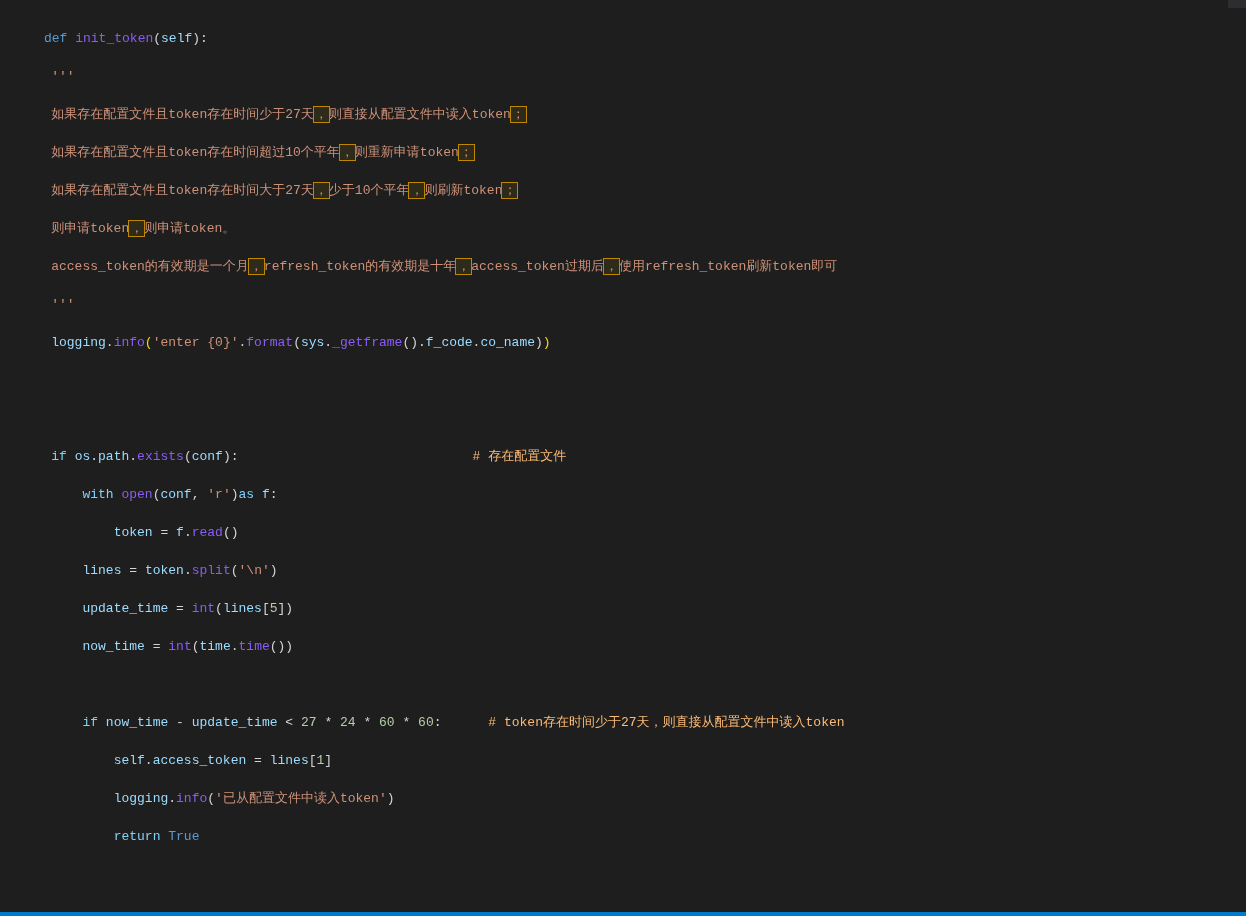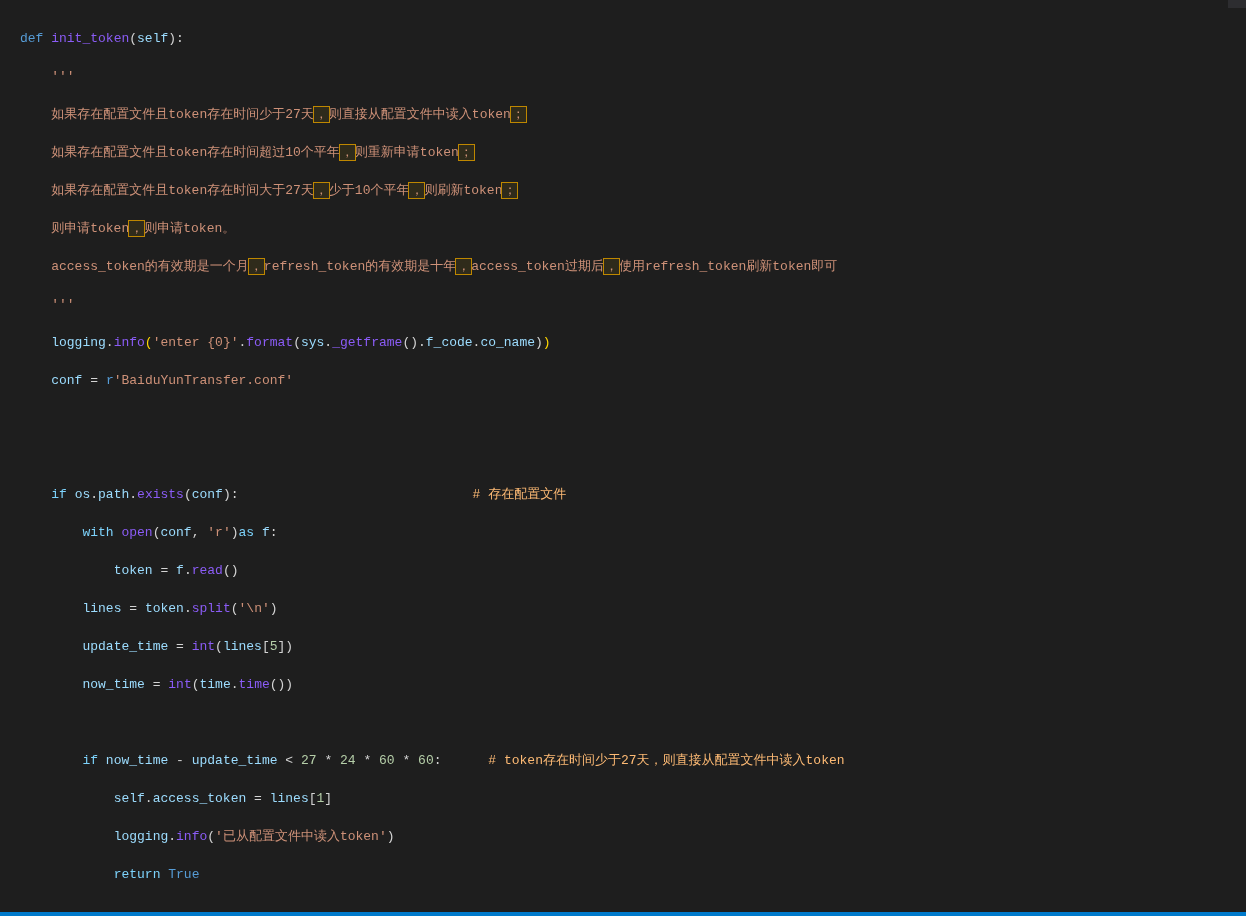--- a/index.html
+++ b/index.html
@@ -12,21 +12,21 @@
   width: 1246px;
   height: 916px;
   overflow: hidden;
   position: relative;
 }
 .editor {
   padding: 10px 0 0 20px;
   white-space: pre;
 }
 .line { min-height: 19px; }
-.kw { color: #569cd6; }
+.kw { color: #569cd6; margin-left: 24px; }
 .kw2 { color: #7dd3fc; }
 .fn { color: #8b5cf6; }
 .var { color: #9cdcfe; }
 .self { color: #9cdcfe; }
 .str { color: #ce9178; }
 .cmt { color: #fdba74; }
 .num { color: #b5cea8; }
 .op { color: #d4d4d4; }
 .pn { color: #d4d4d4; }
 .bool { color: #569cd6; }
@@ -59,21 +59,20 @@
 <div class="editor">
 <div class="line"><span class="kw">def </span><span class="fn">init_token</span><span class="pn">(</span><span class="var">self</span><span class="pn">):</span></div>
 <div class="line">    <span class="str">'''</span></div>
 <div class="line">    <span class="str">如果存在配置文件且token存在时间少于27天</span><span class="hl"><span class="str">，</span></span><span class="str">则直接从配置文件中读入token</span><span class="hl"><span class="str">；</span></span></div>
 <div class="line">    <span class="str">如果存在配置文件且token存在时间超过10个平年</span><span class="hl"><span class="str">，</span></span><span class="str">则重新申请token</span><span class="hl"><span class="str">；</span></span></div>
 <div class="line">    <span class="str">如果存在配置文件且token存在时间大于27天</span><span class="hl"><span class="str">，</span></span><span class="str">少于10个平年</span><span class="hl"><span class="str">，</span></span><span class="str">则刷新token</span><span class="hl"><span class="str">；</span></span></div>
 <div class="line">    <span class="str">则申请token</span><span class="hl"><span class="str">，</span></span><span class="str">则申请token。</span></div>
 <div class="line">    <span class="str">access_token的有效期是一个月</span><span class="hl"><span class="str">，</span></span><span class="str">refresh_token的有效期是十年</span><span class="hl"><span class="str">，</span></span><span class="str">access_token过期后</span><span class="hl"><span class="str">，</span></span><span class="str">使用refresh_token刷新token即可</span></div>
 <div class="line">    <span class="str">'''</span></div>
 <div class="line">    <span class="var">logging</span><span class="pn">.</span><span class="fn">info</span><span class="brk">(</span><span class="str">'enter {0}'</span><span class="pn">.</span><span class="fn">format</span><span class="pn">(</span><span class="var">sys</span><span class="pn">.</span><span class="fn">_getframe</span><span class="pn">().</span><span class="var">f_code</span><span class="pn">.</span><span class="var">co_name</span><span class="pn">)</span><span class="brk">)</span></div>
-<div class="line">    <span class="var">conf</span> <span class="op">=</span> <span class="kw">r</span><span class="str">'BaiduYunTransfer.conf'</span></div>
 <div class="line"></div>
 <div class="line"></div>
 <div class="line">    <span class="kw2">if </span><span class="var">os</span><span class="pn">.</span><span class="var">path</span><span class="pn">.</span><span class="fn">exists</span><span class="pn">(</span><span class="var">conf</span><span class="pn">):</span>                              <span class="cmt"># 存在配置文件</span></div>
 <div class="line">        <span class="kw2">with </span><span class="fn">open</span><span class="pn">(</span><span class="var">conf</span><span class="pn">, </span><span class="str">'r'</span><span class="pn">)</span><span class="kw2">as </span><span class="var">f</span><span class="pn">:</span></div>
 <div class="line">            <span class="var">token</span> <span class="op">=</span> <span class="var">f</span><span class="pn">.</span><span class="fn">read</span><span class="pn">()</span></div>
 <div class="line">        <span class="var">lines</span> <span class="op">=</span> <span class="var">token</span><span class="pn">.</span><span class="fn">split</span><span class="pn">(</span><span class="str">'\n'</span><span class="pn">)</span></div>
 <div class="line">        <span class="var">update_time</span> <span class="op">=</span> <span class="fn">int</span><span class="pn">(</span><span class="var">lines</span><span class="pn">[</span><span class="num">5</span><span class="pn">])</span></div>
 <div class="line">        <span class="var">now_time</span> <span class="op">=</span> <span class="fn">int</span><span class="pn">(</span><span class="var">time</span><span class="pn">.</span><span class="fn">time</span><span class="pn">())</span></div>
 <div class="line"></div>
 <div class="line">        <span class="kw2">if </span><span class="var">now_time</span> <span class="op">-</span> <span class="var">update_time</span> <span class="op">&lt;</span> <span class="num">27</span> <span class="op">*</span> <span class="num">24</span> <span class="op">*</span> <span class="num">60</span> <span class="op">*</span> <span class="num">60</span><span class="pn">:</span>      <span class="cmt"># token存在时间少于27天，则直接从配置文件中读入token</span></div>

